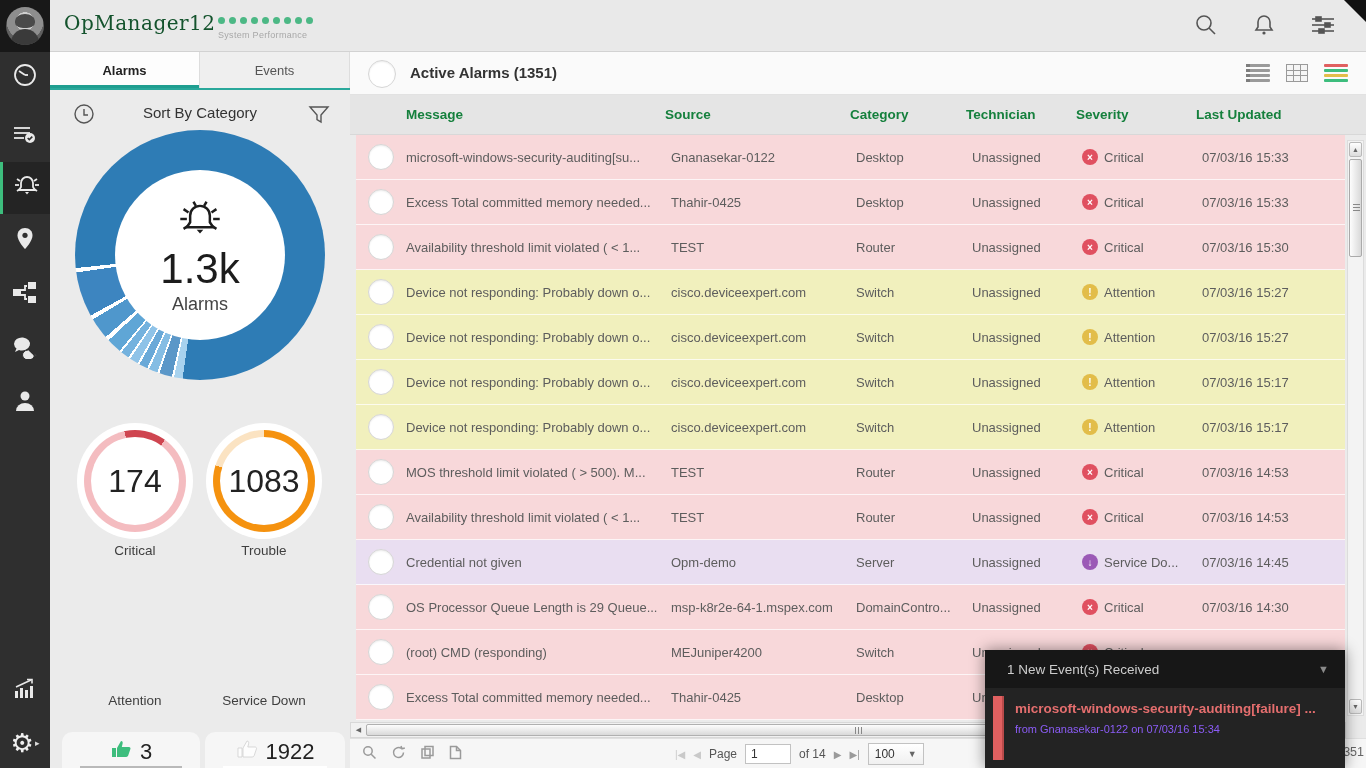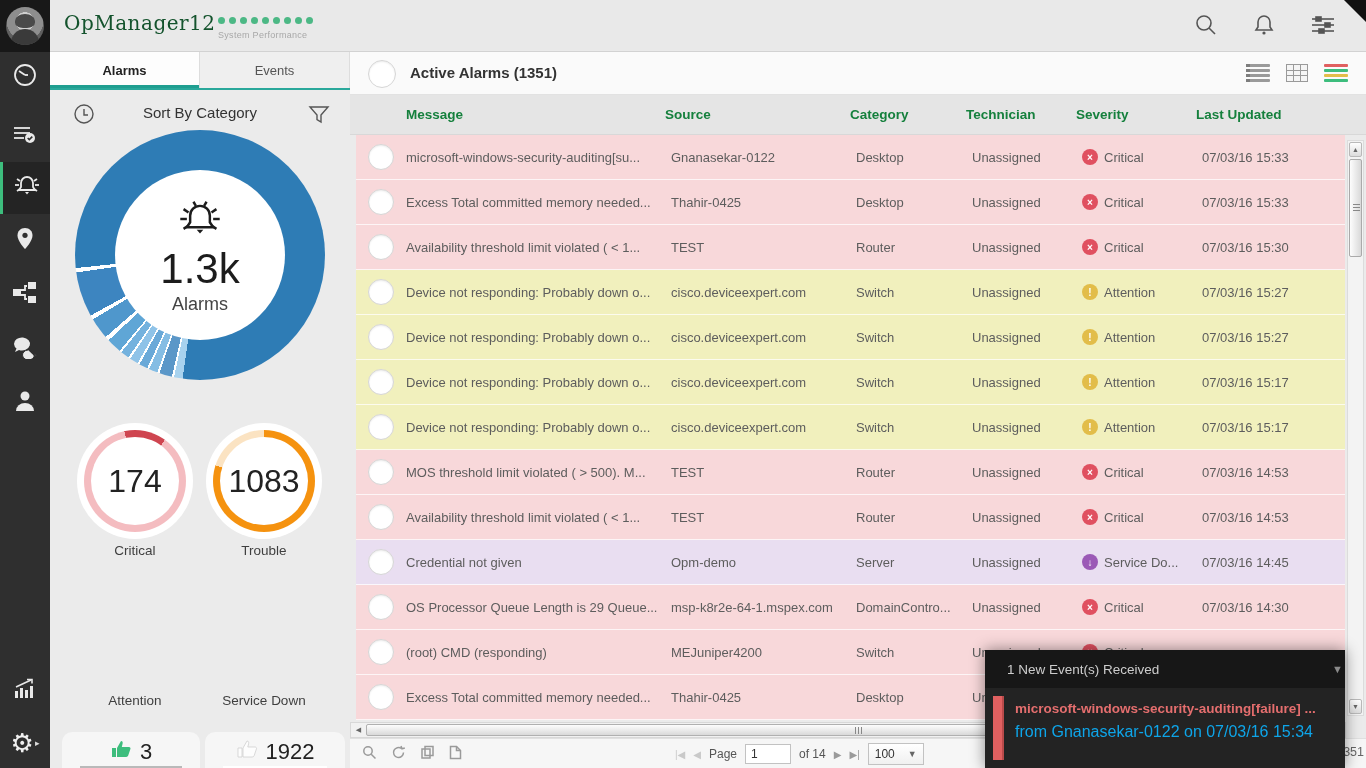--- a/index.html
+++ b/index.html
@@ -113,26 +113,26 @@
   .pb-left svg { stroke:#9a9a9a; fill:none; stroke-width:1.5; }
   .pb-right { position:absolute; left:325px; top:4px; display:flex; gap:8px; align-items:center; }
   .pg-arrow { font-size:10px; color:#c9c9c9; }
   .pg-arrow.en { color:#9a9a9a; }
   .page-input { width:46px; height:20px; border:1px solid #c2c2c2; background:#fff; font-size:12px; padding-left:5px; color:#333; font-family:"Liberation Sans",sans-serif;}
   .size-select { width:56px; height:22px; border:1px solid #c2c2c2; background:linear-gradient(#fff,#f0f0f0); display:flex; align-items:center; justify-content:space-between; padding:0 6px; color:#333; }
   .count-partial { position:absolute; right:2px; bottom:9px; font-size:12.5px; color:#666; z-index:6; }
 
   
   .notif { position:absolute; left:985px; top:650px; width:360px; height:118px; z-index:50; box-shadow:0 0 14px rgba(0,0,0,.45); }
-  .notif-head { height:38px; background:#171717; display:flex; align-items:center; padding:0 2px 0 22px; color:#cdcdcd; font-size:13.5px; }
+  .notif-head { height:38px; background:#171717; display:flex; align-items:center; padding:0 16px 0 22px; color:#cdcdcd; font-size:13.5px; }
   .notif-head .chev { margin-left:auto; color:#8a8a8a; font-size:11px; }
   .notif-body { height:80px; background:#232323; position:relative; }
   .notif-redbar { position:absolute; left:8px; top:8px; width:11px; height:64px; background:#e06060; border-right:2px solid #b94a4a; }
   .notif-title { position:absolute; left:30px; top:13px; width:318px; font-size:13.5px; font-weight:bold; color:#e46e6e; white-space:nowrap; overflow:hidden; }
-  .notif-meta { position:absolute; left:30px; top:35px; font-size:16px; color:#0ea5e9; }
+  .notif-meta { position:absolute; left:30px; top:35px; font-size:11px; color:#8b5cf6; }
 </style>
 </head>
 <body>
 
 <div class="screen">
 
   <div class="topbar">
     <div class="logo">OpManager12</div>
     <div class="dots">
         <i></i>

